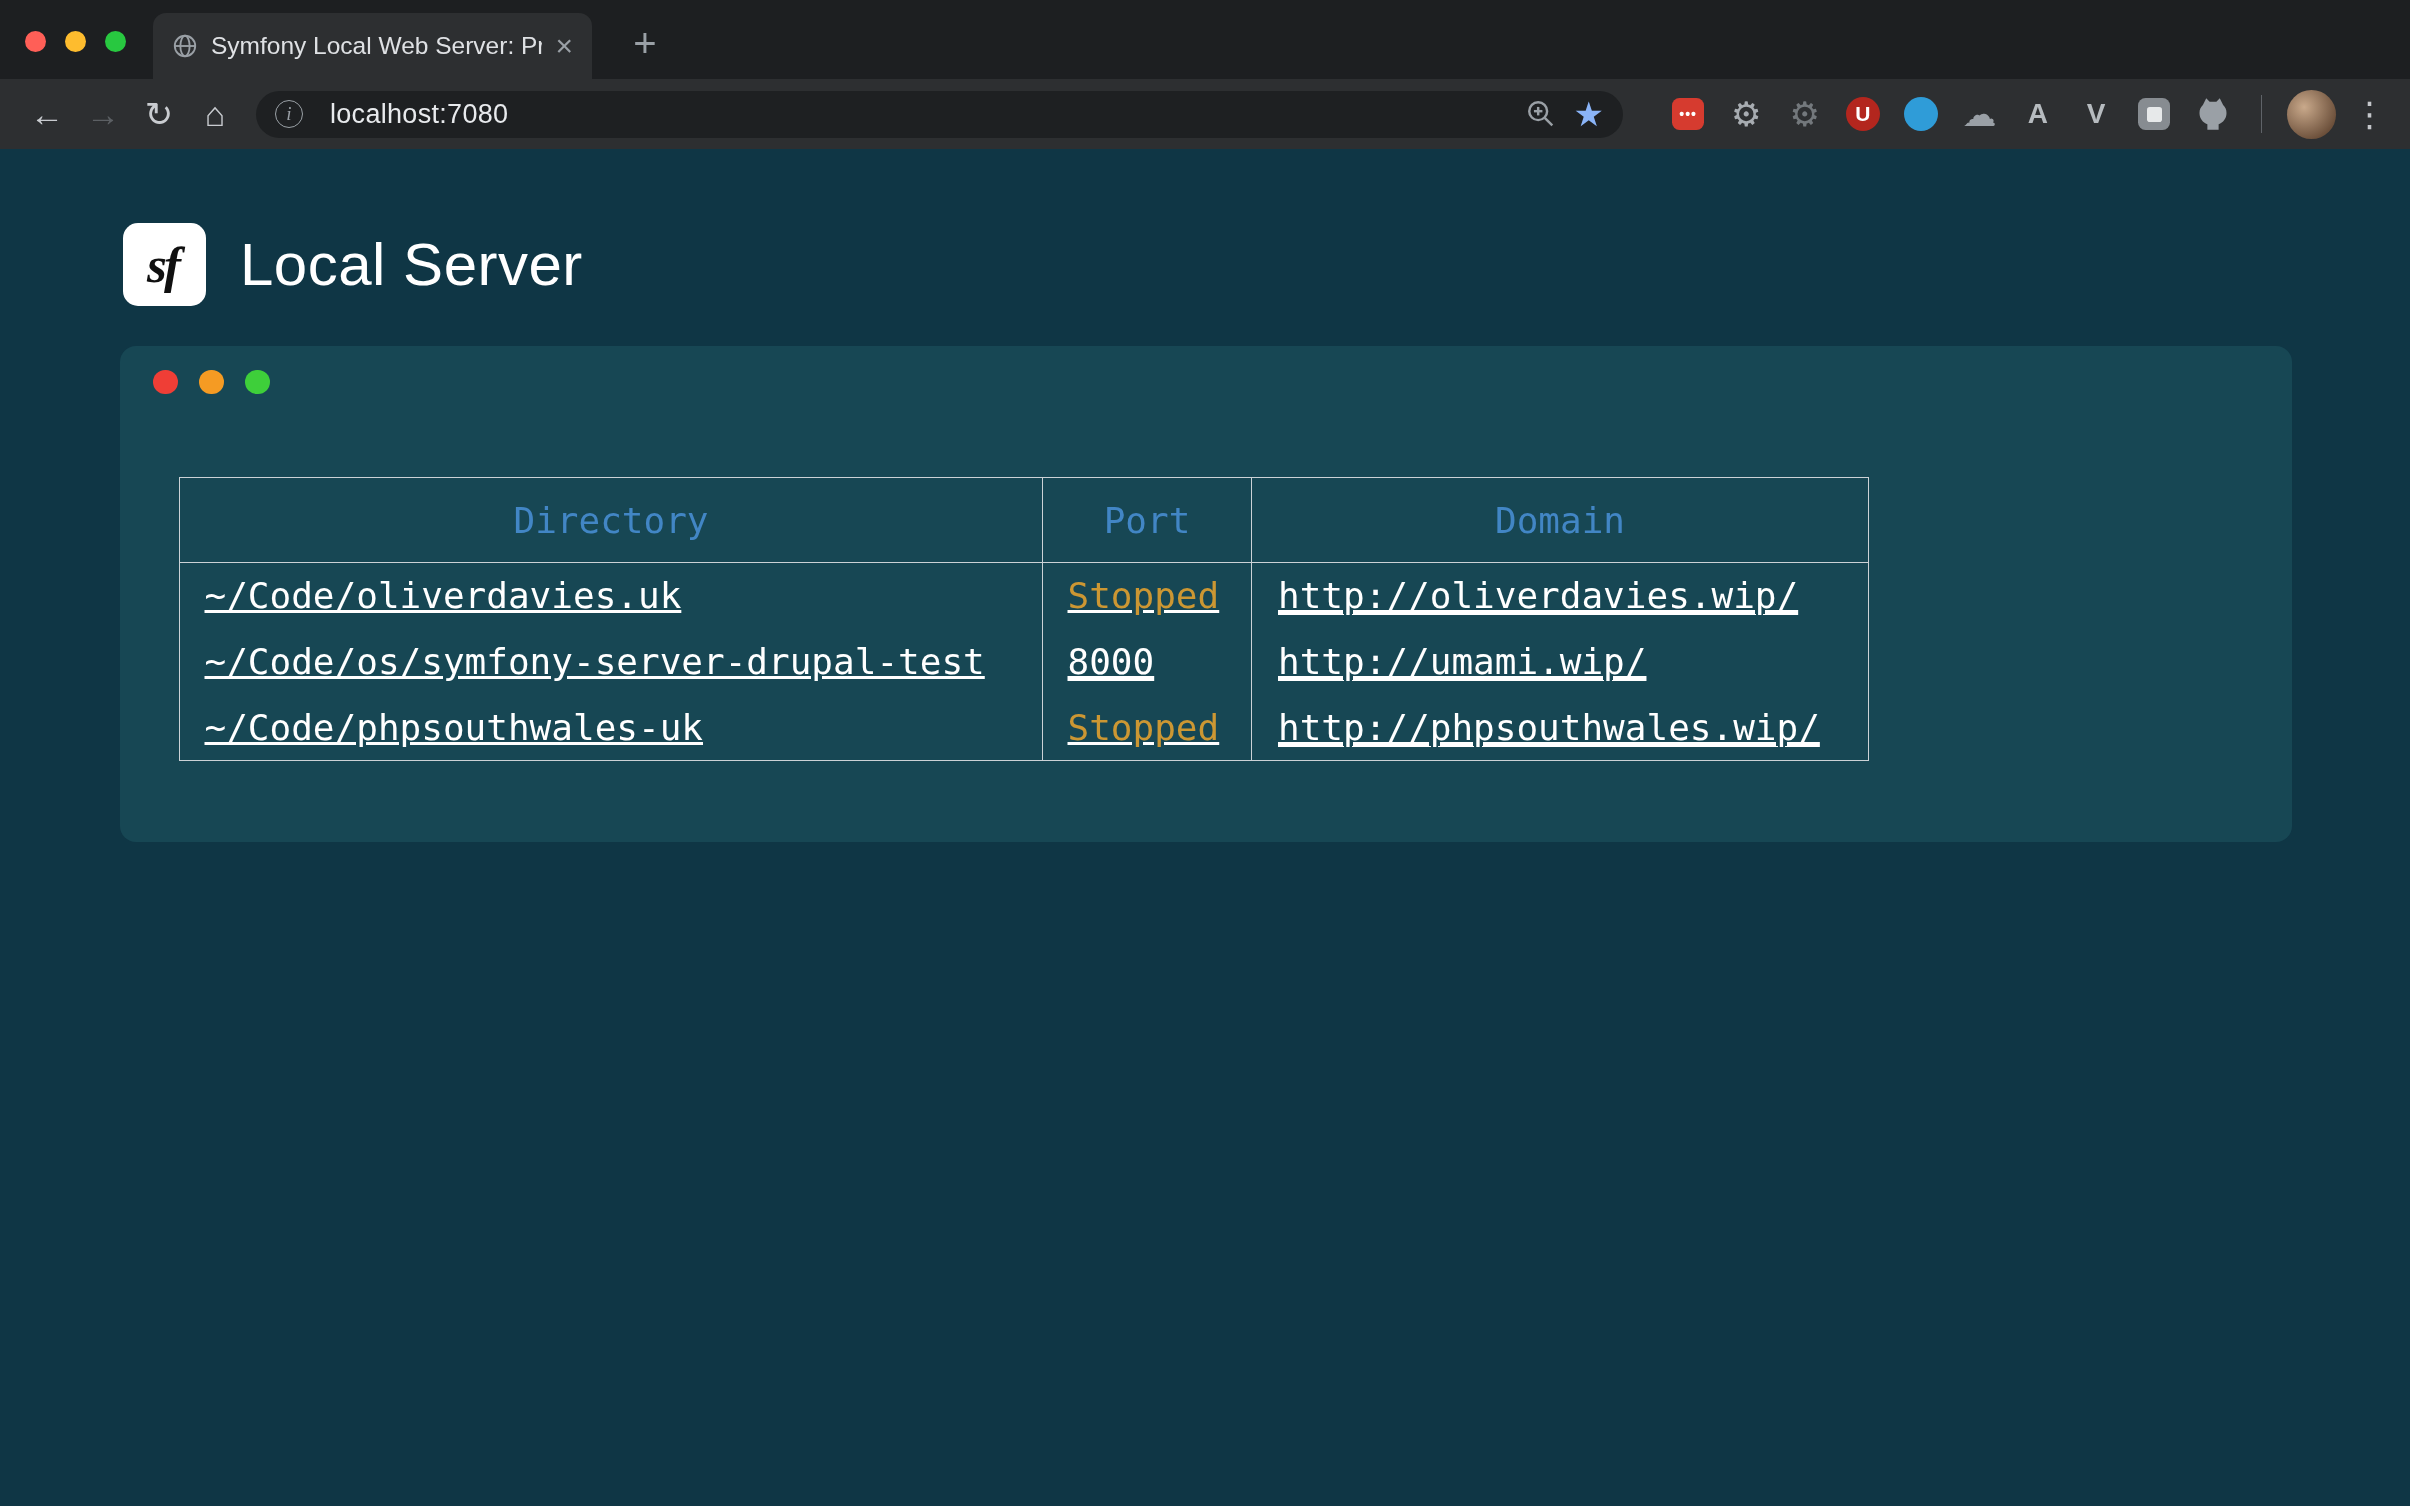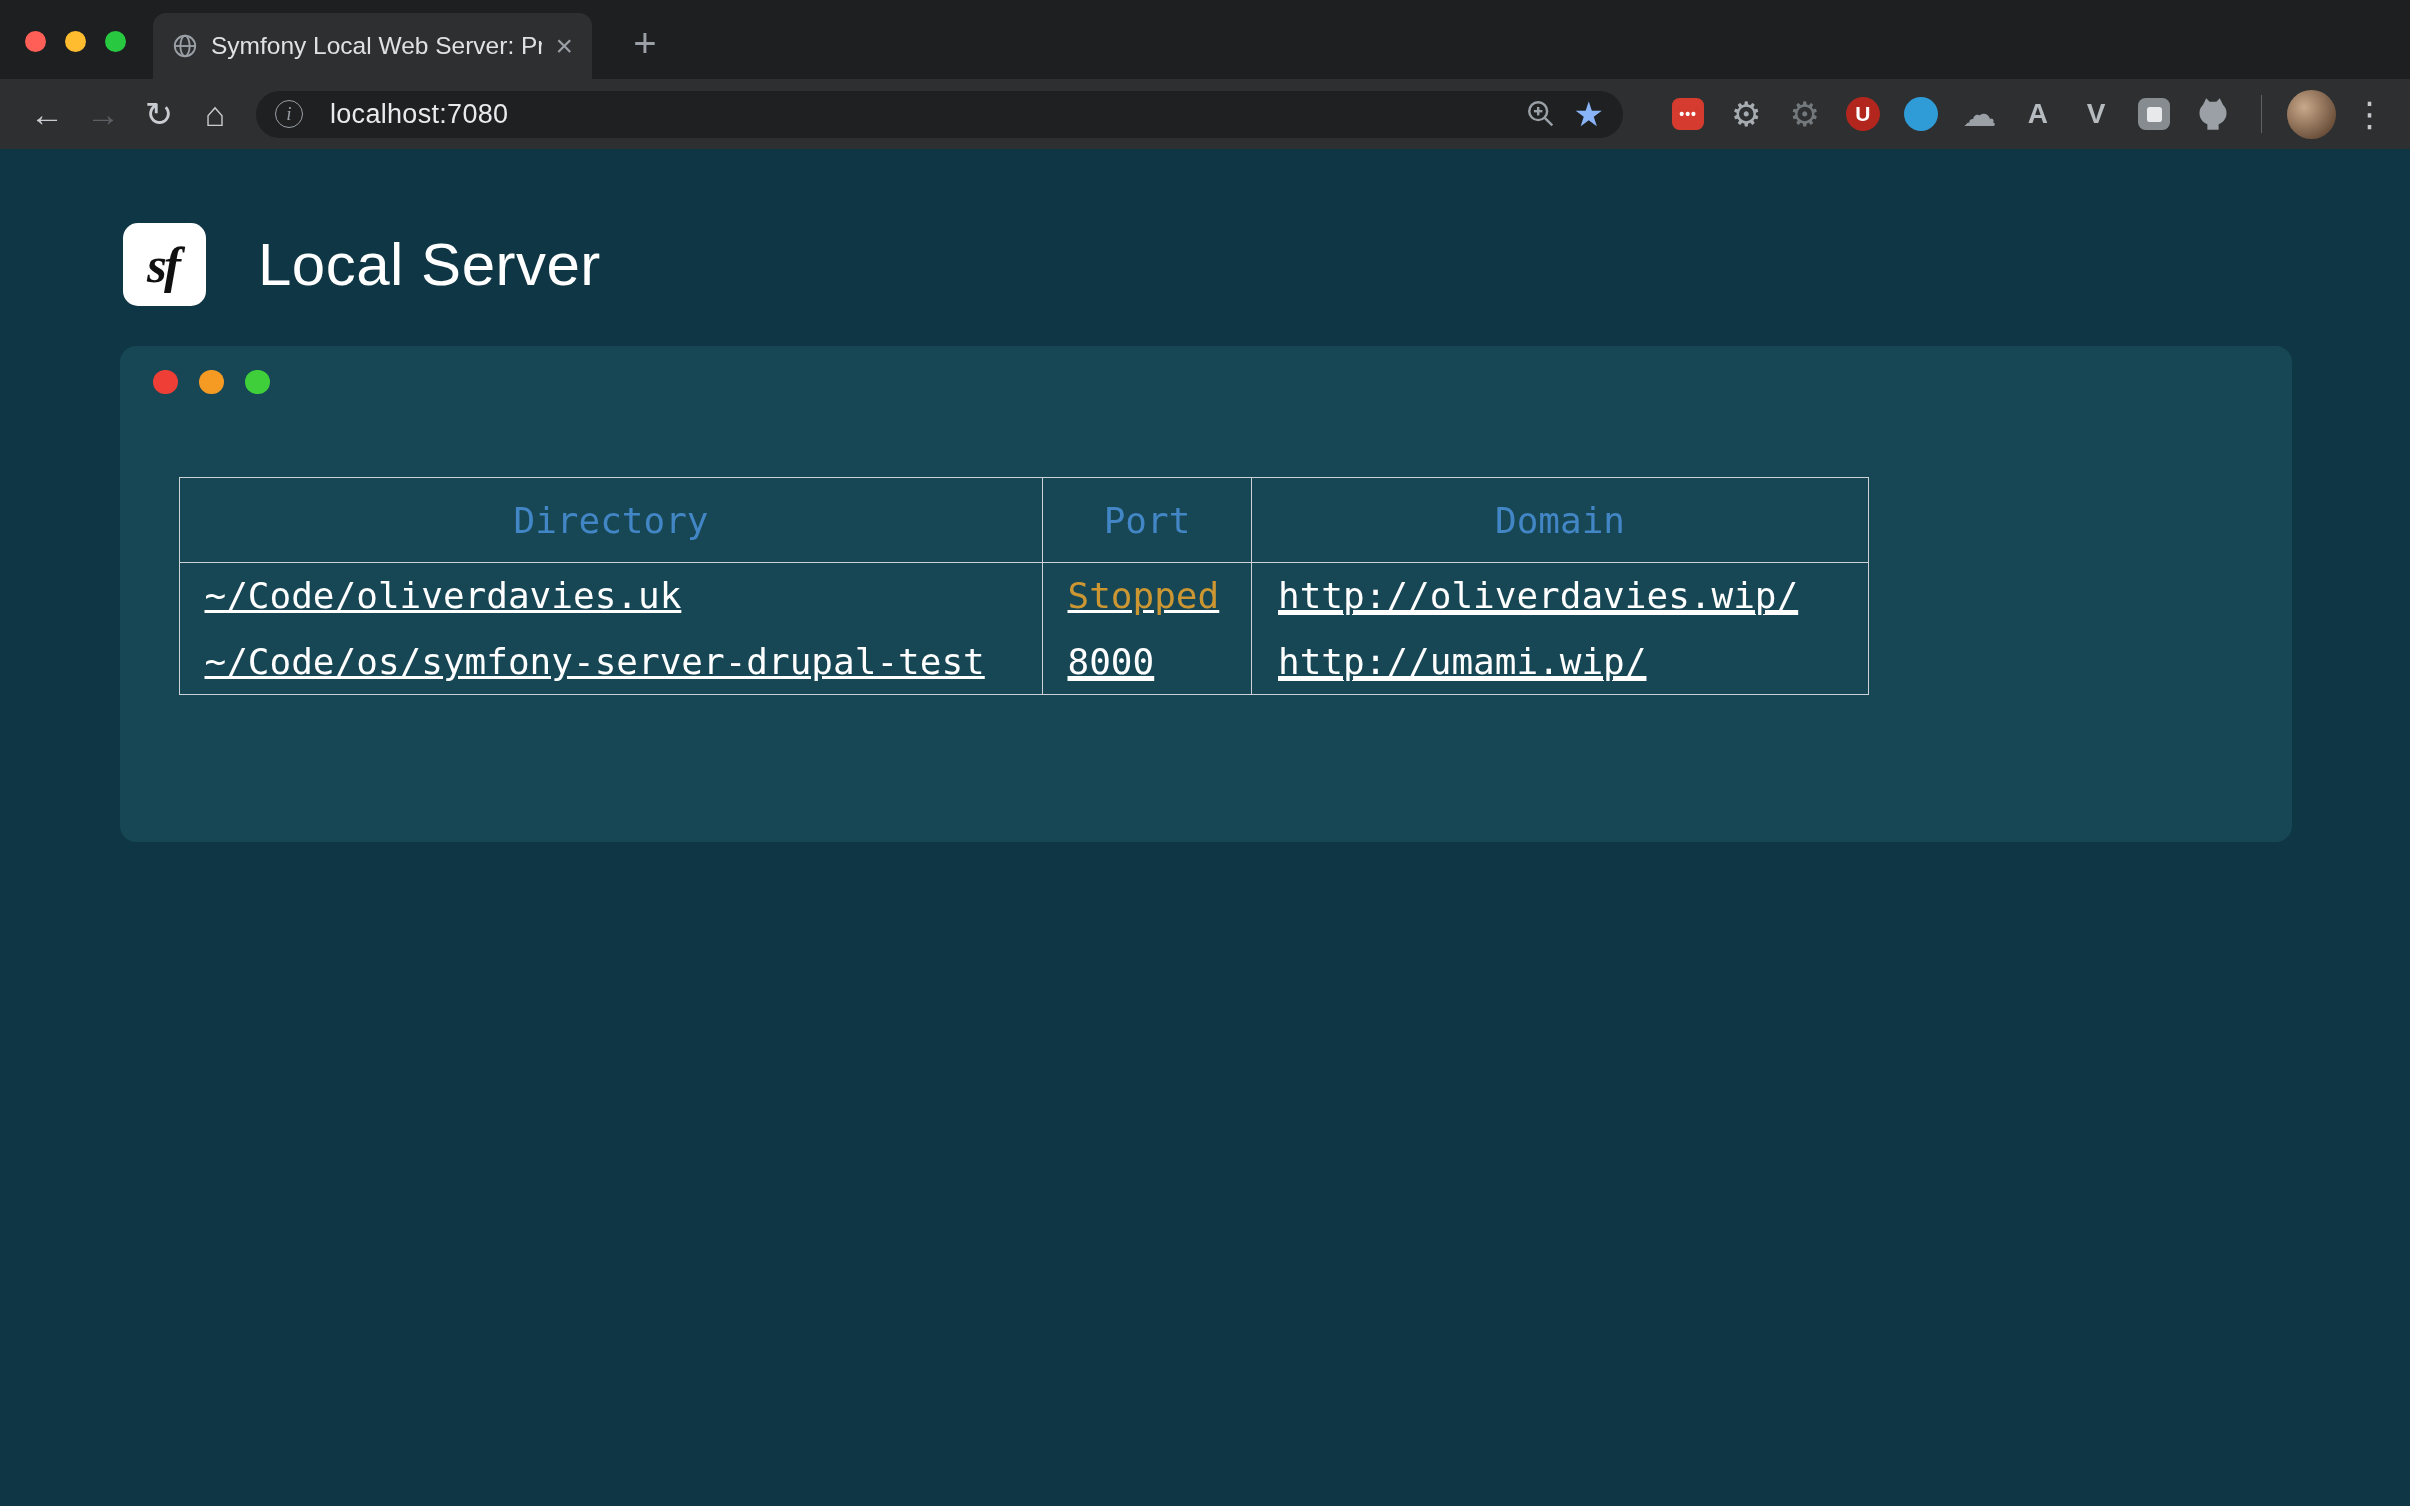--- a/index.html
+++ b/index.html
@@ -53,21 +53,21 @@
   .ext-window{width:32px;height:32px;background:#878c91;border-radius:7.5px;display:flex;align-items:center;justify-content:center;}
   .ext-window i{display:block;width:15px;height:15px;background:#e7e9ea;border-radius:2.8px;}
   .sep{width:1.9px;height:38px;background:#5f6368;margin:0 13px;}
   .avatar{width:49px;height:49px;border-radius:50%;
     background:radial-gradient(circle at 35% 35%, #c9a98b, #6b4f3a 75%);flex:none;}
   .kebab{width:45px;height:45px;display:flex;align-items:center;justify-content:center;
     color:#c4c7cb;font-size:34px;}
 
   
   .content{position:absolute;top:149px;left:0;right:0;bottom:0;background:var(--page-bg);}
-  .site-header{position:absolute;left:123px;top:74px;display:flex;align-items:center;gap:52px;}
+  .site-header{position:absolute;left:123px;top:74px;display:flex;align-items:center;gap:34px;}
   .logo{width:83px;height:83px;background:#fff;border-radius:15px;display:flex;align-items:center;justify-content:center;}
   .logo span{font:italic 700 51px "Liberation Serif", serif;color:#101010;letter-spacing:-2.8px;padding-right:3.8px;}
   .site-title{color:#fff;font-size:60px;font-weight:400;letter-spacing:0.5px;}
 
   .card{position:absolute;left:120px;top:197px;width:2172px;height:496px;background:var(--card-bg);border-radius:16px;}
   .card-dots{position:absolute;left:33px;top:23.5px;display:flex;gap:21.7px;}
   .card-dots span{width:24.5px;height:24.5px;border-radius:50%;}
   .d-red{background:var(--dot-red);} .d-orange{background:var(--dot-orange);} .d-green{background:var(--dot-green);}
 
   table.server-table{position:absolute;left:59px;top:131px;width:1688px;border-collapse:collapse;table-layout:fixed;
@@ -203,17 +203,22 @@
         <tr>
           <td class="cell-dir">~/Code/oliverdavies.uk</td>
           <td class="cell-port"><span class="stopped">Stopped</span></td>
           <td class="cell-domain"><a class="tbl-link">http://oliverdavies.wip/</a></td>
         </tr>
         <tr>
           <td class="cell-dir">~/Code/os/symfony-server-drupal-test</td>
           <td class="cell-port"><a class="tbl-link">8000</a></td>
           <td class="cell-domain"><a class="tbl-link">http://umami.wip/</a></td>
         </tr>
+        <tr>
+          <td class="cell-dir">~/Code/phpsouthwales-uk</td>
+          <td class="cell-port"><span class="stopped">Stopped</span></td>
+          <td class="cell-domain"><a class="tbl-link">http://phpsouthwales.wip/</a></td>
+        </tr>
       </tbody>
     </table>
   </div>
 </div>
 
 
 </body></html>

